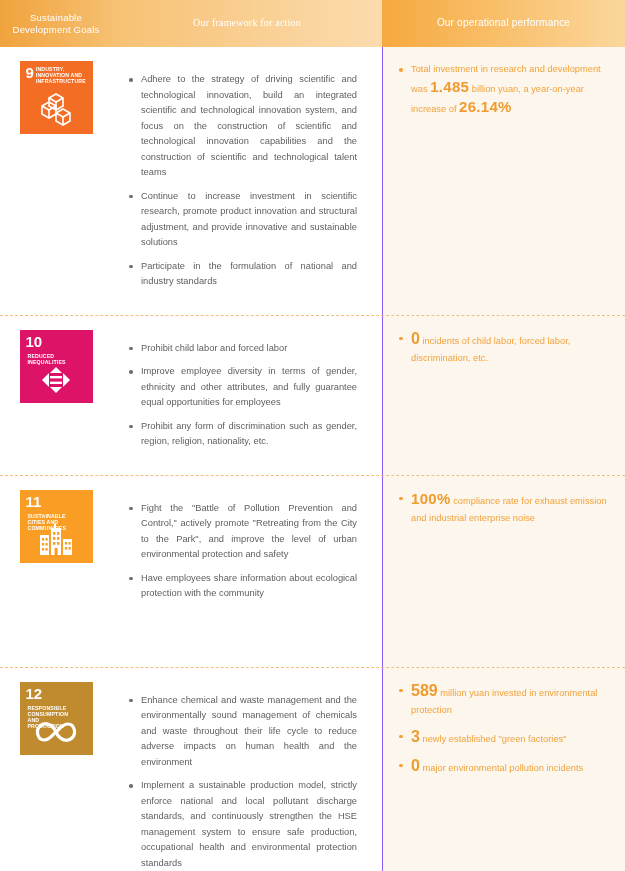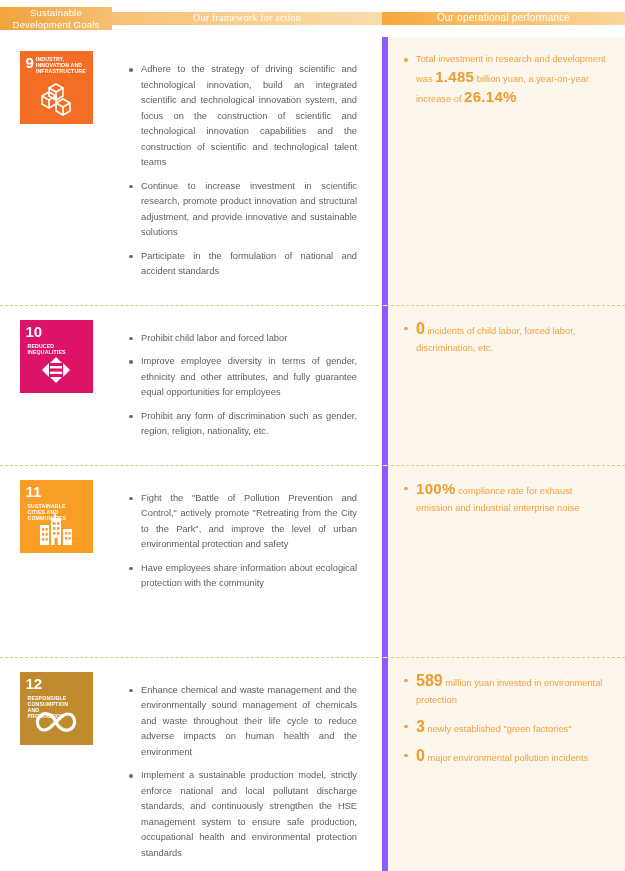--- a/index.html
+++ b/index.html
@@ -16,22 +16,21 @@
   }
   .sheet {
     position: relative;
     width: 625px;
     height: 871px;
   }
   
   .header {
     display: flex;
     width: 625px;
-    height: 37px;
-    align-items: center;
+    height: 47px;
   }
   .hd {
     display: flex;
     align-items: center;
     justify-content: center;
     text-align: center;
     color: #ffffff;
     font-size: 9.5px;
     line-height: 1.25;
     letter-spacing: .2px;
@@ -68,21 +67,21 @@
     align-items: flex-start;
   }
   .col-framework {
     width: 270px;
     padding: 14px 14px 14px 4px;
   }
   .col-performance {
     width: 243px;
     padding: 14px 16px 14px 14px;
     background: #fdf6ec;
-    border-left: 6px solid #8b5cf6;
+    border-left: 1px solid #8b5cf6;
   }
   
   .sdg {
     width: 73px;
     height: 73px;
     position: relative;
     color: #fff;
     padding: 5px 5px 0 6px;
     overflow: hidden;
   }
@@ -204,21 +203,21 @@
         <path d="M16 5 l7 4 7-4"></path>
                   <path d="M23 9 v8"></path>
       </g>
               </svg>
             </div></div>
         </div>
         <div class="col-framework">
           <ul class="bl">
             <li>Adhere to the strategy of driving scientific and technological innovation, build an integrated scientific and technological innovation system, and focus on the construction of scientific and technological innovation capabilities and the construction of scientific and technological talent teams</li>
             <li>Continue to increase investment in scientific research, promote product innovation and structural adjustment, and provide innovative and sustainable solutions</li>
-            <li>Participate in the formulation of national and accident standards</li>
+            <li>Participate in the formulation of national and industry standards</li>
           </ul>
         </div>
         <div class="col-performance">
           <ul class="pf">
             <li><span>Total investment in research and development was </span><span class="big">1.485</span><span> billion yuan, a year-on-year increase of </span><span class="big">26.14%</span></li>
           </ul>
         </div>
       </div>
       <div class="row r10">
         <div class="col-icon">

